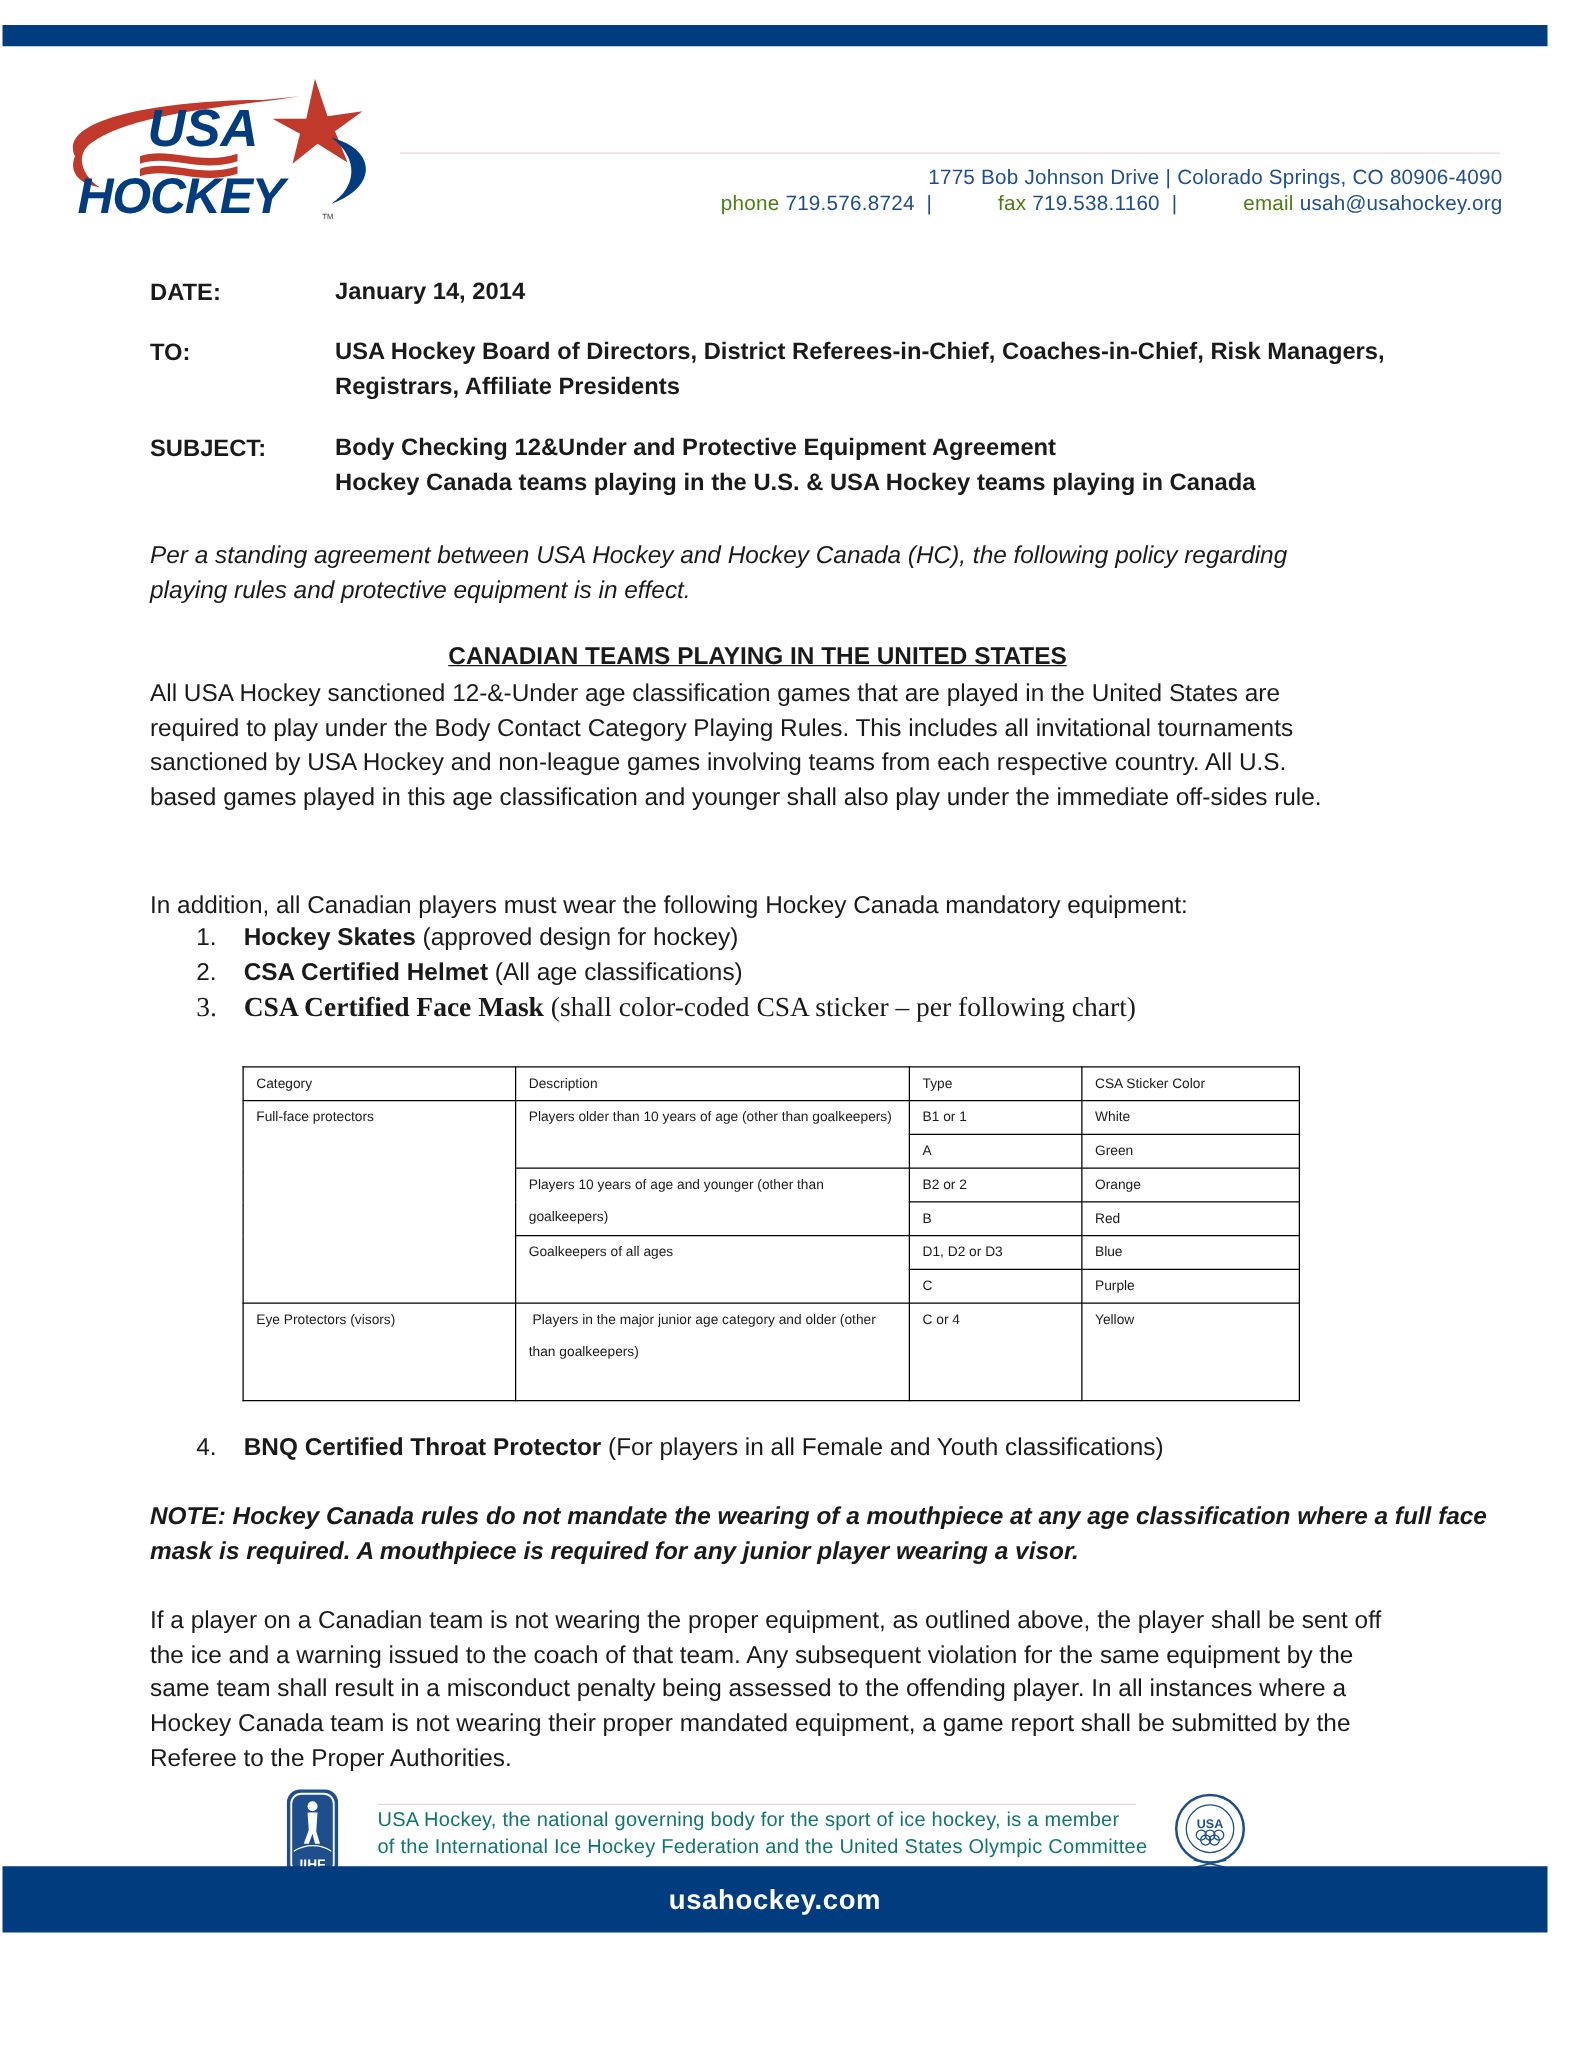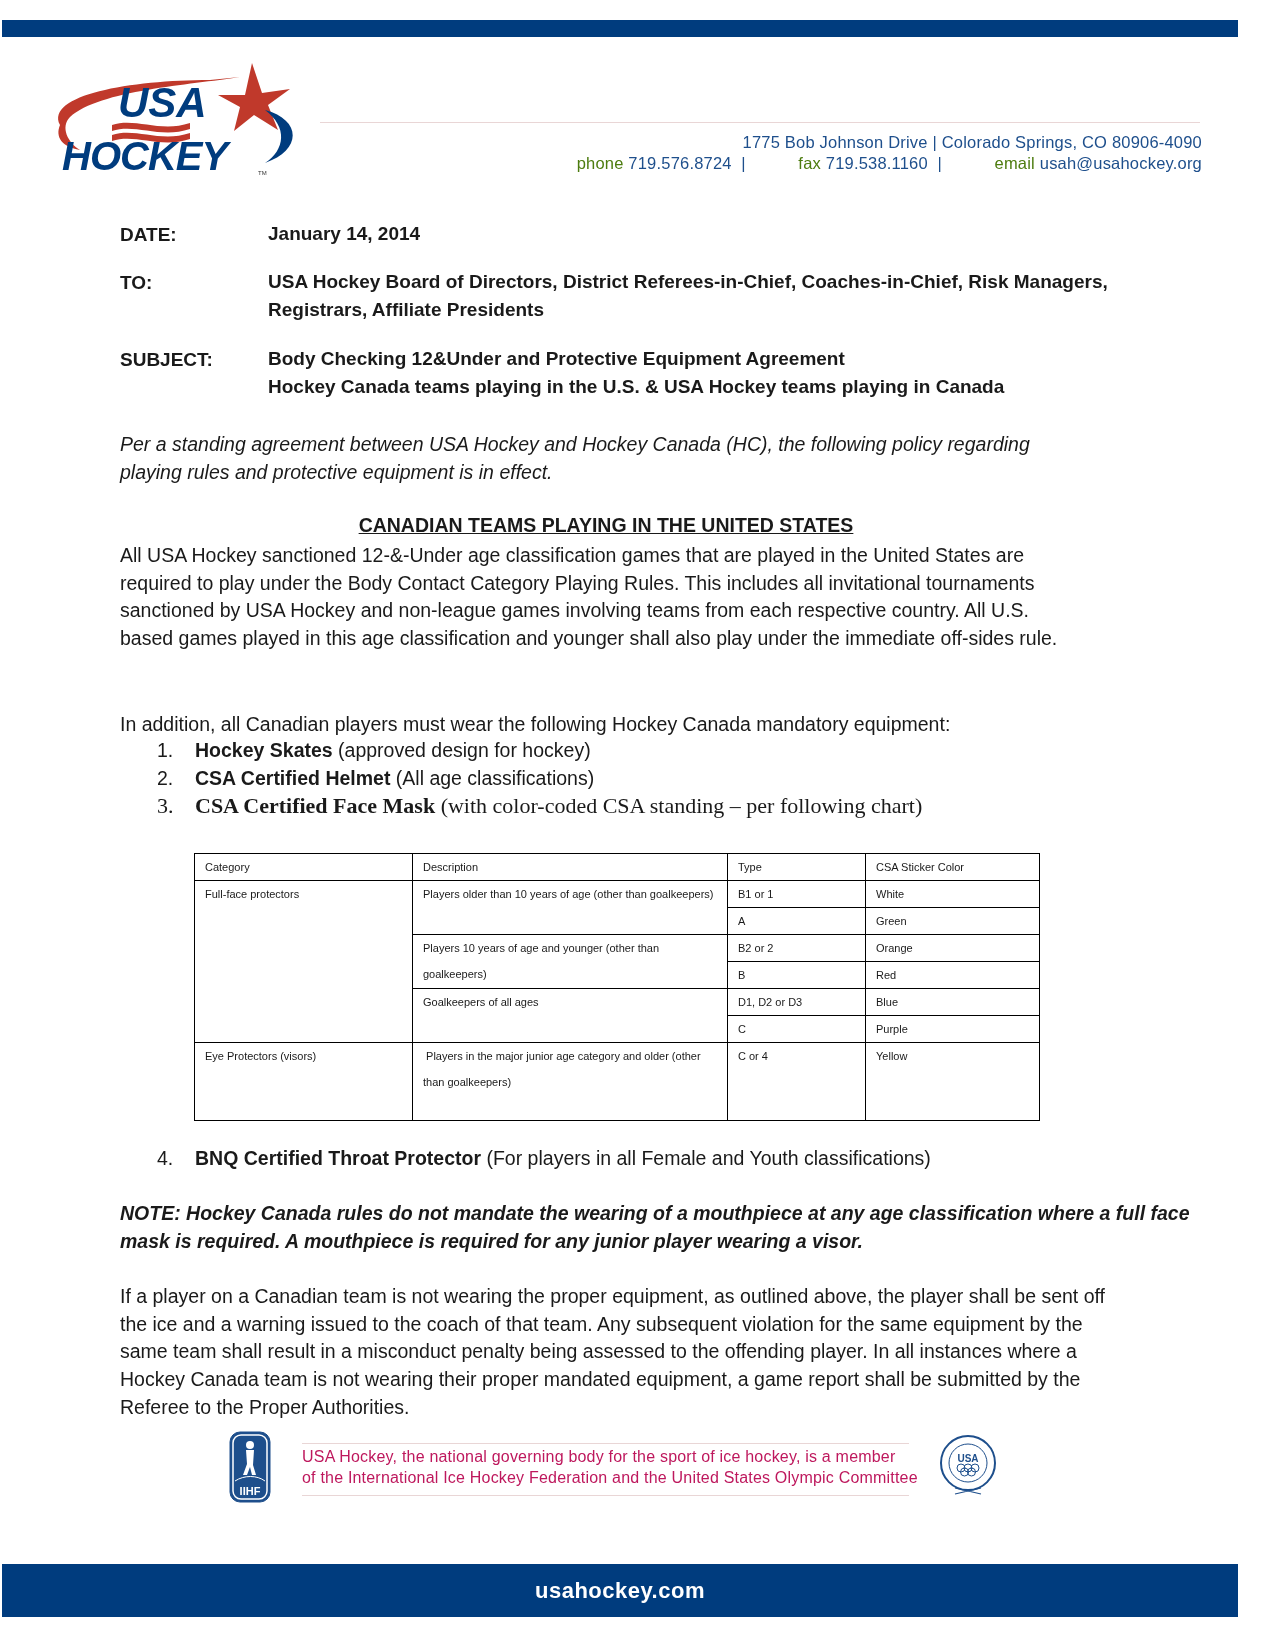--- a/index.html
+++ b/index.html
@@ -17,22 +17,22 @@
   .italic { font-style:italic; }
   .heading { left:0; width:1212px; text-align:center; font-weight:bold; text-decoration:underline; font-size:19.5px; }
   .li { left:157px; font-size:19.5px; white-space:nowrap; }
   .li .num { display:inline-block; width:38px; }
   .li.serif { font-family:"Liberation Serif", serif; font-size:22px; }
   table.eq { position:absolute; left:194px; top:853px; border-collapse:collapse; font-size:11px; }
   table.eq td { border:1.5px solid #000; padding:0 10px; vertical-align:top; line-height:26px; }
   .c1 { width:197px; } .c2 { width:294px; } .c3 { width:117px; } .c4 { width:153px; }
   .note { left:120px; width:1080px; font-weight:bold; font-style:italic; font-size:19.5px; line-height:27.7px; }
   .foot-rule { height:1px; background:#e9d6d6; }
-  .foot-text { left:302px; top:1446px; font-size:16px; color:#be185d; line-height:21px; letter-spacing:0.2px; white-space:nowrap; }
-  .bottombar { left:2px; top:1564px; width:1236px; height:53px; background:#003C7E; text-align:center; }
+  .foot-text { left:302px; top:1446px; font-size:16px; color:#0f766e; line-height:21px; letter-spacing:0.2px; white-space:nowrap; }
+  .bottombar { left:2px; top:1493px; width:1236px; height:53px; background:#003C7E; text-align:center; }
   .bottombar span { color:#fff; font-weight:bold; font-size:22px; line-height:53px; letter-spacing:0.5px; }
 </style>
 </head>
 <body>
 
 <div class="abs topbar"></div>
 
 <div class="abs logo">
   <svg width="270" height="125" viewBox="0 0 270 125">
     <path d="M20,70 C5,40 90,25 170,25 L200,22 C150,30 60,35 30,62 C20,72 28,88 40,95 C22,92 15,82 20,70 Z" fill="#C0392B"></path>
@@ -85,21 +85,21 @@
 
 <div class="abs body-text" style="top:711px;">In addition, all Canadian players must wear the following Hockey Canada mandatory equipment:</div>
 
 <div class="abs li" style="top:739px;">
   <span class="num">1.</span><b>Hockey Skates</b><span> (approved design for hockey)</span>
 </div>
 <div class="abs li" style="top:767px;">
   <span class="num">2.</span><b>CSA Certified Helmet</b><span> (All age classifications)</span>
 </div>
 <div class="abs li serif" style="top:793px;">
-  <span class="num">3.</span><b>CSA Certified Face Mask</b><span> (with color-coded CSA standing – per following chart)</span>
+  <span class="num">3.</span><b>CSA Certified Face Mask</b><span> (shall color-coded CSA sticker – per following chart)</span>
 </div>
 
 <table class="eq">
   <tbody>
       <tr>
     <td class="c1">Category</td>
     <td class="c2">Description</td>
     <td class="c3">Type</td>
     <td class="c4">CSA Sticker Color</td>
   </tr>

